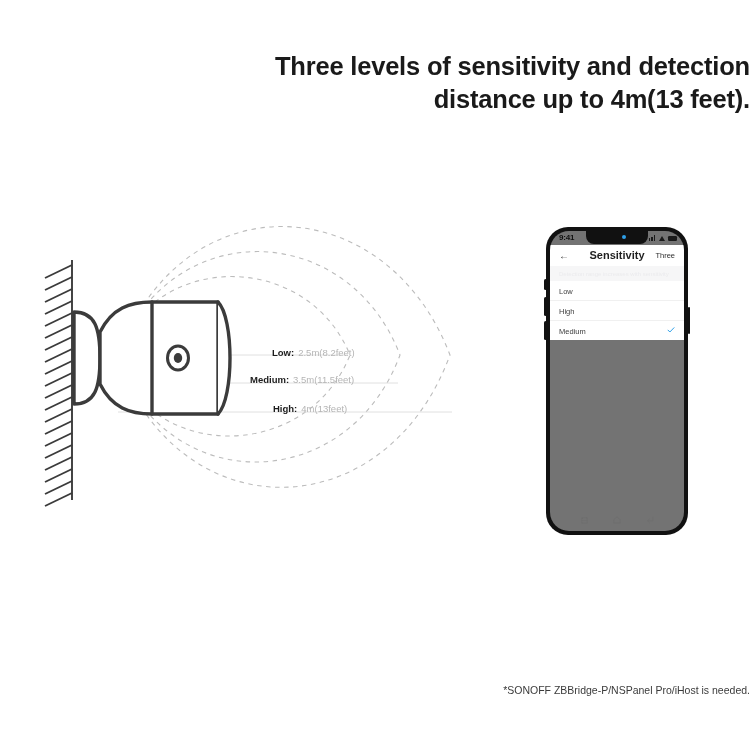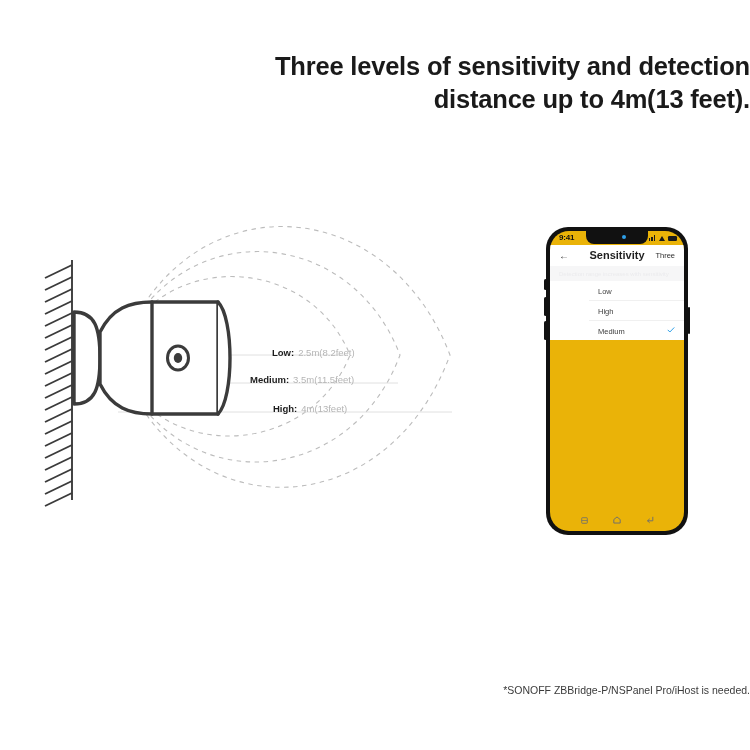--- a/index.html
+++ b/index.html
@@ -85,21 +85,21 @@
     inset: 0;
     background: #111111;
     border-radius: 22px;
   }
   #phone-screen {
     position: absolute;
     left: 4px;
     top: 4px;
     right: 4px;
     bottom: 4px;
-    background: #eab308;
+    background: #737373;
     border-radius: 19px;
     overflow: hidden;
   }
   #phone-notch {
     position: absolute;
     left: 50%;
     top: 0;
     transform: translateX(-50%);
     width: 62px;
     height: 13px;
@@ -237,21 +237,20 @@
     left: 0;
     top: 50px;
     width: 100%;
     background: #ffffff;
   }
   .opt-row {
     position: relative;
     height: 19px;
     border-bottom: 0.7px solid #f0f0f0;
     cursor: pointer;
-    margin-left: 39px;
   }
   .opt-row:last-child { border-bottom: none; }
   .opt-label {
     position: absolute;
     left: 9px;
     top: 5.5px;
     font-size: 7.5px;
     color: #3d3d3d;
     line-height: 9px;
   }

